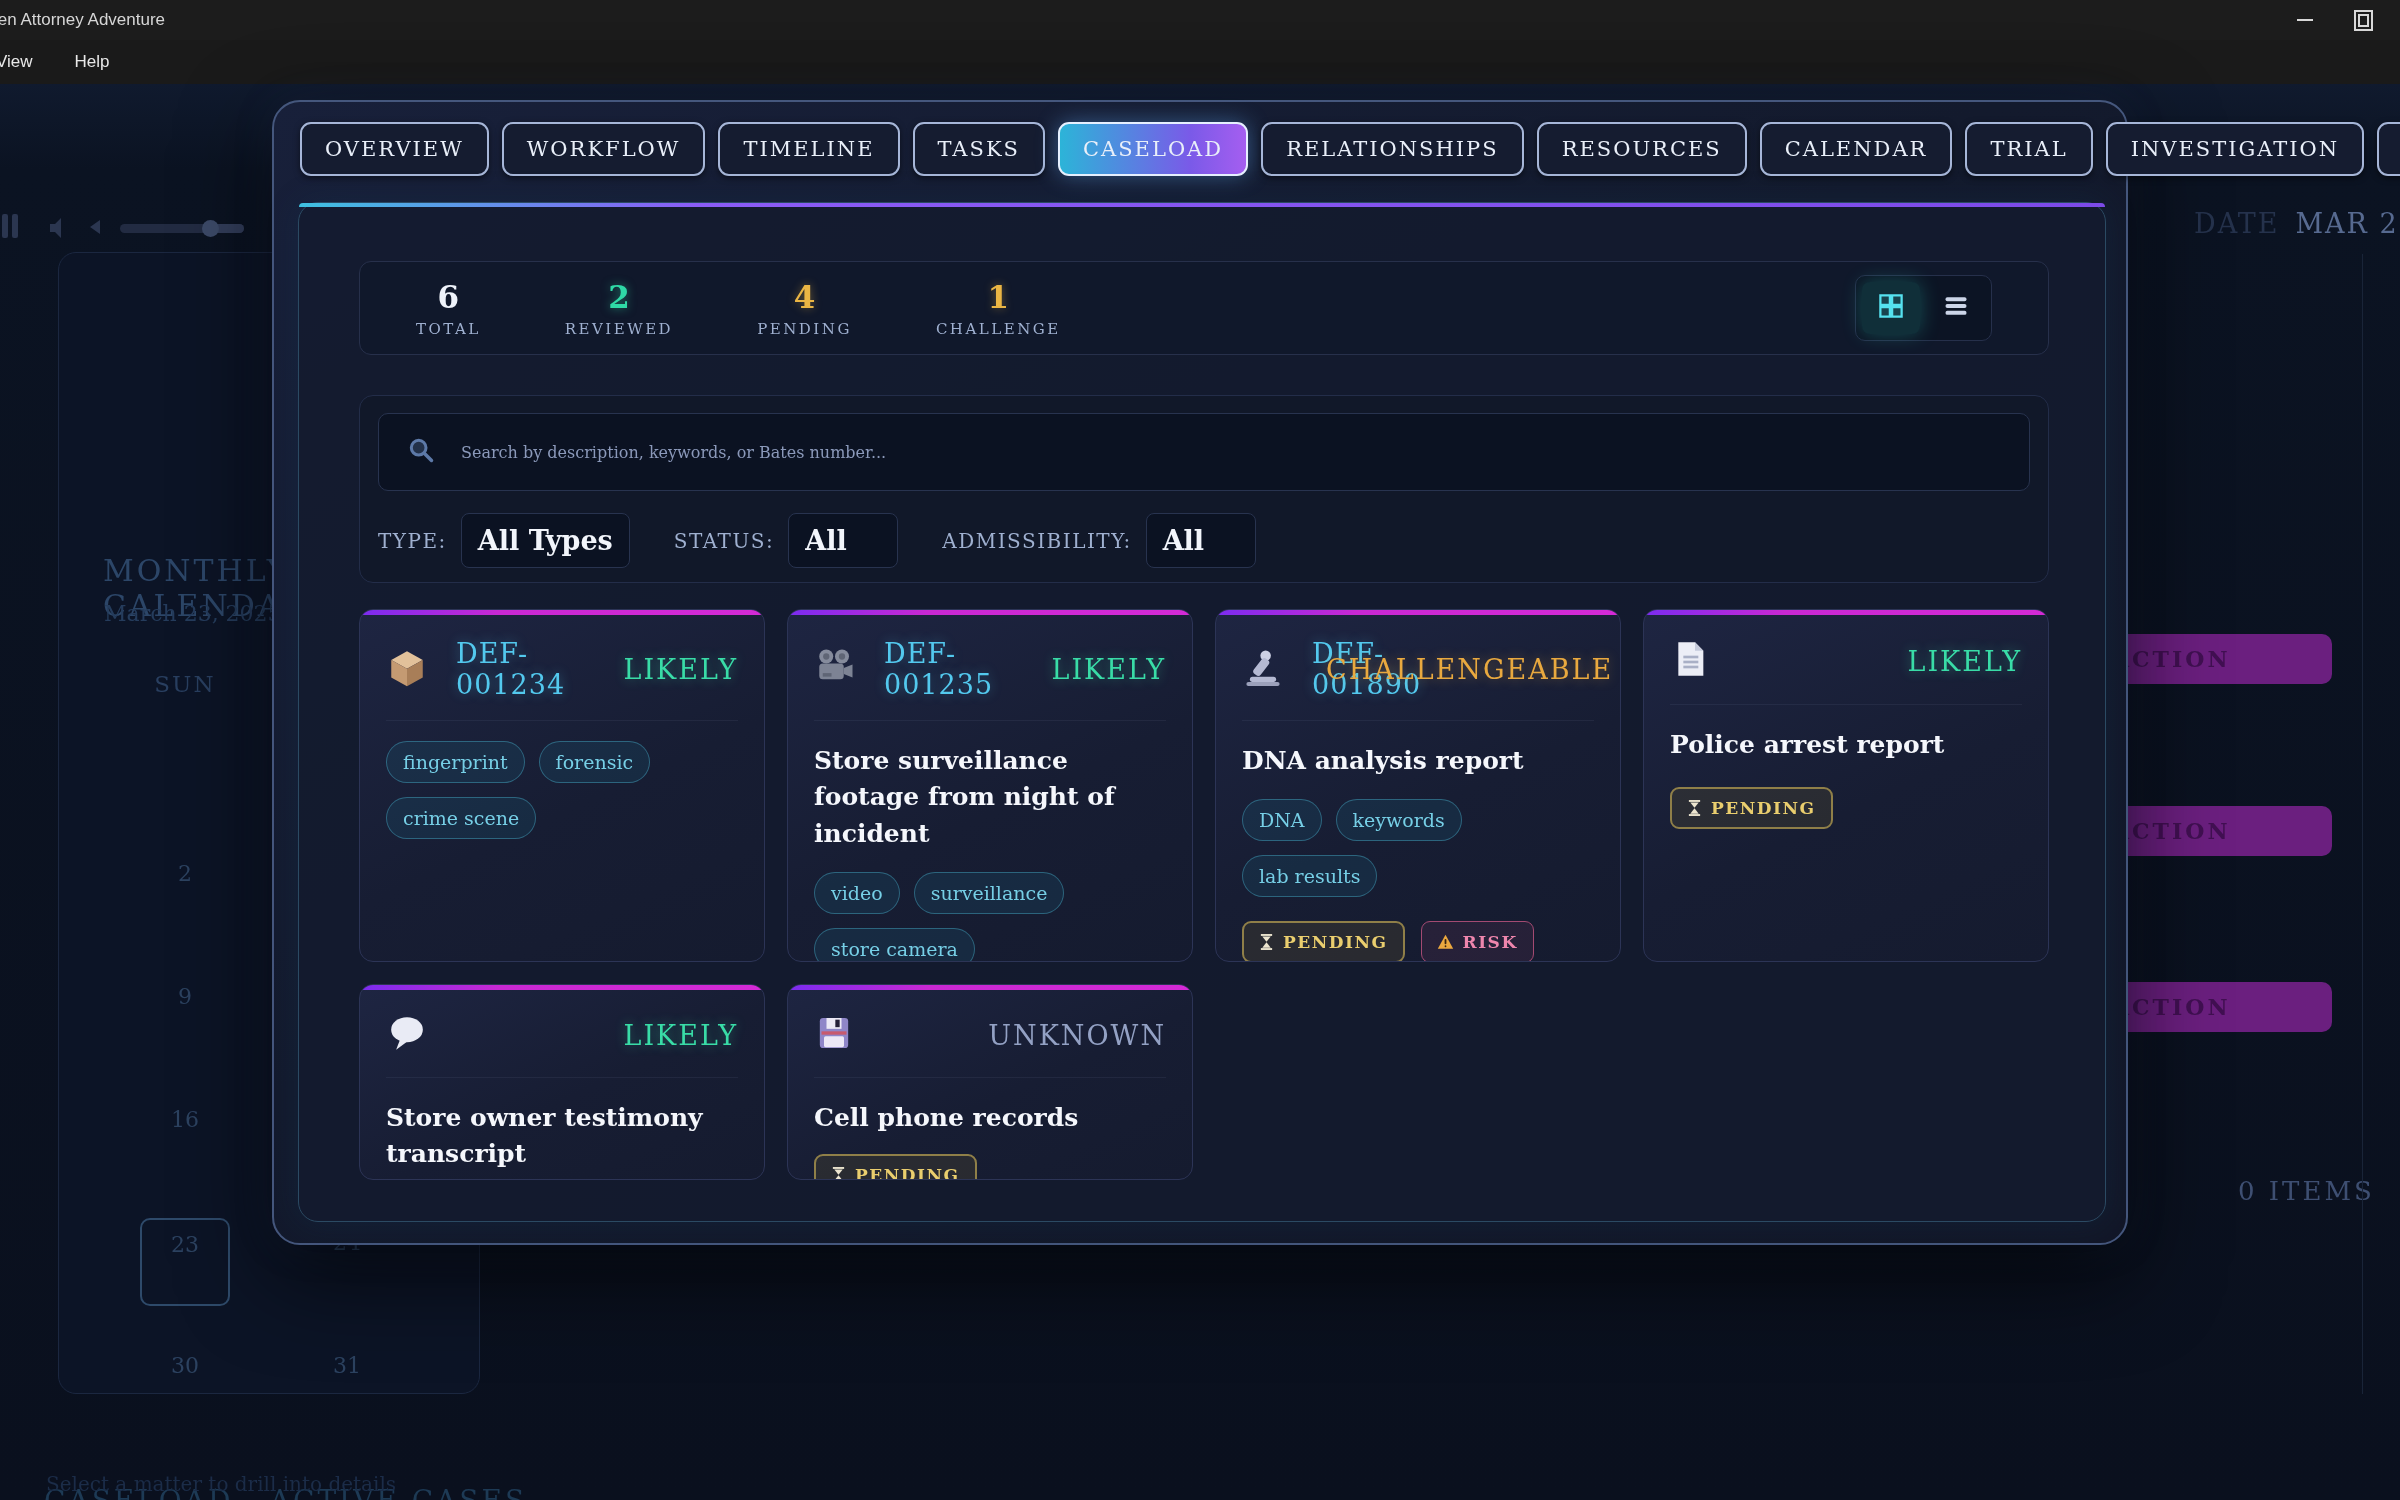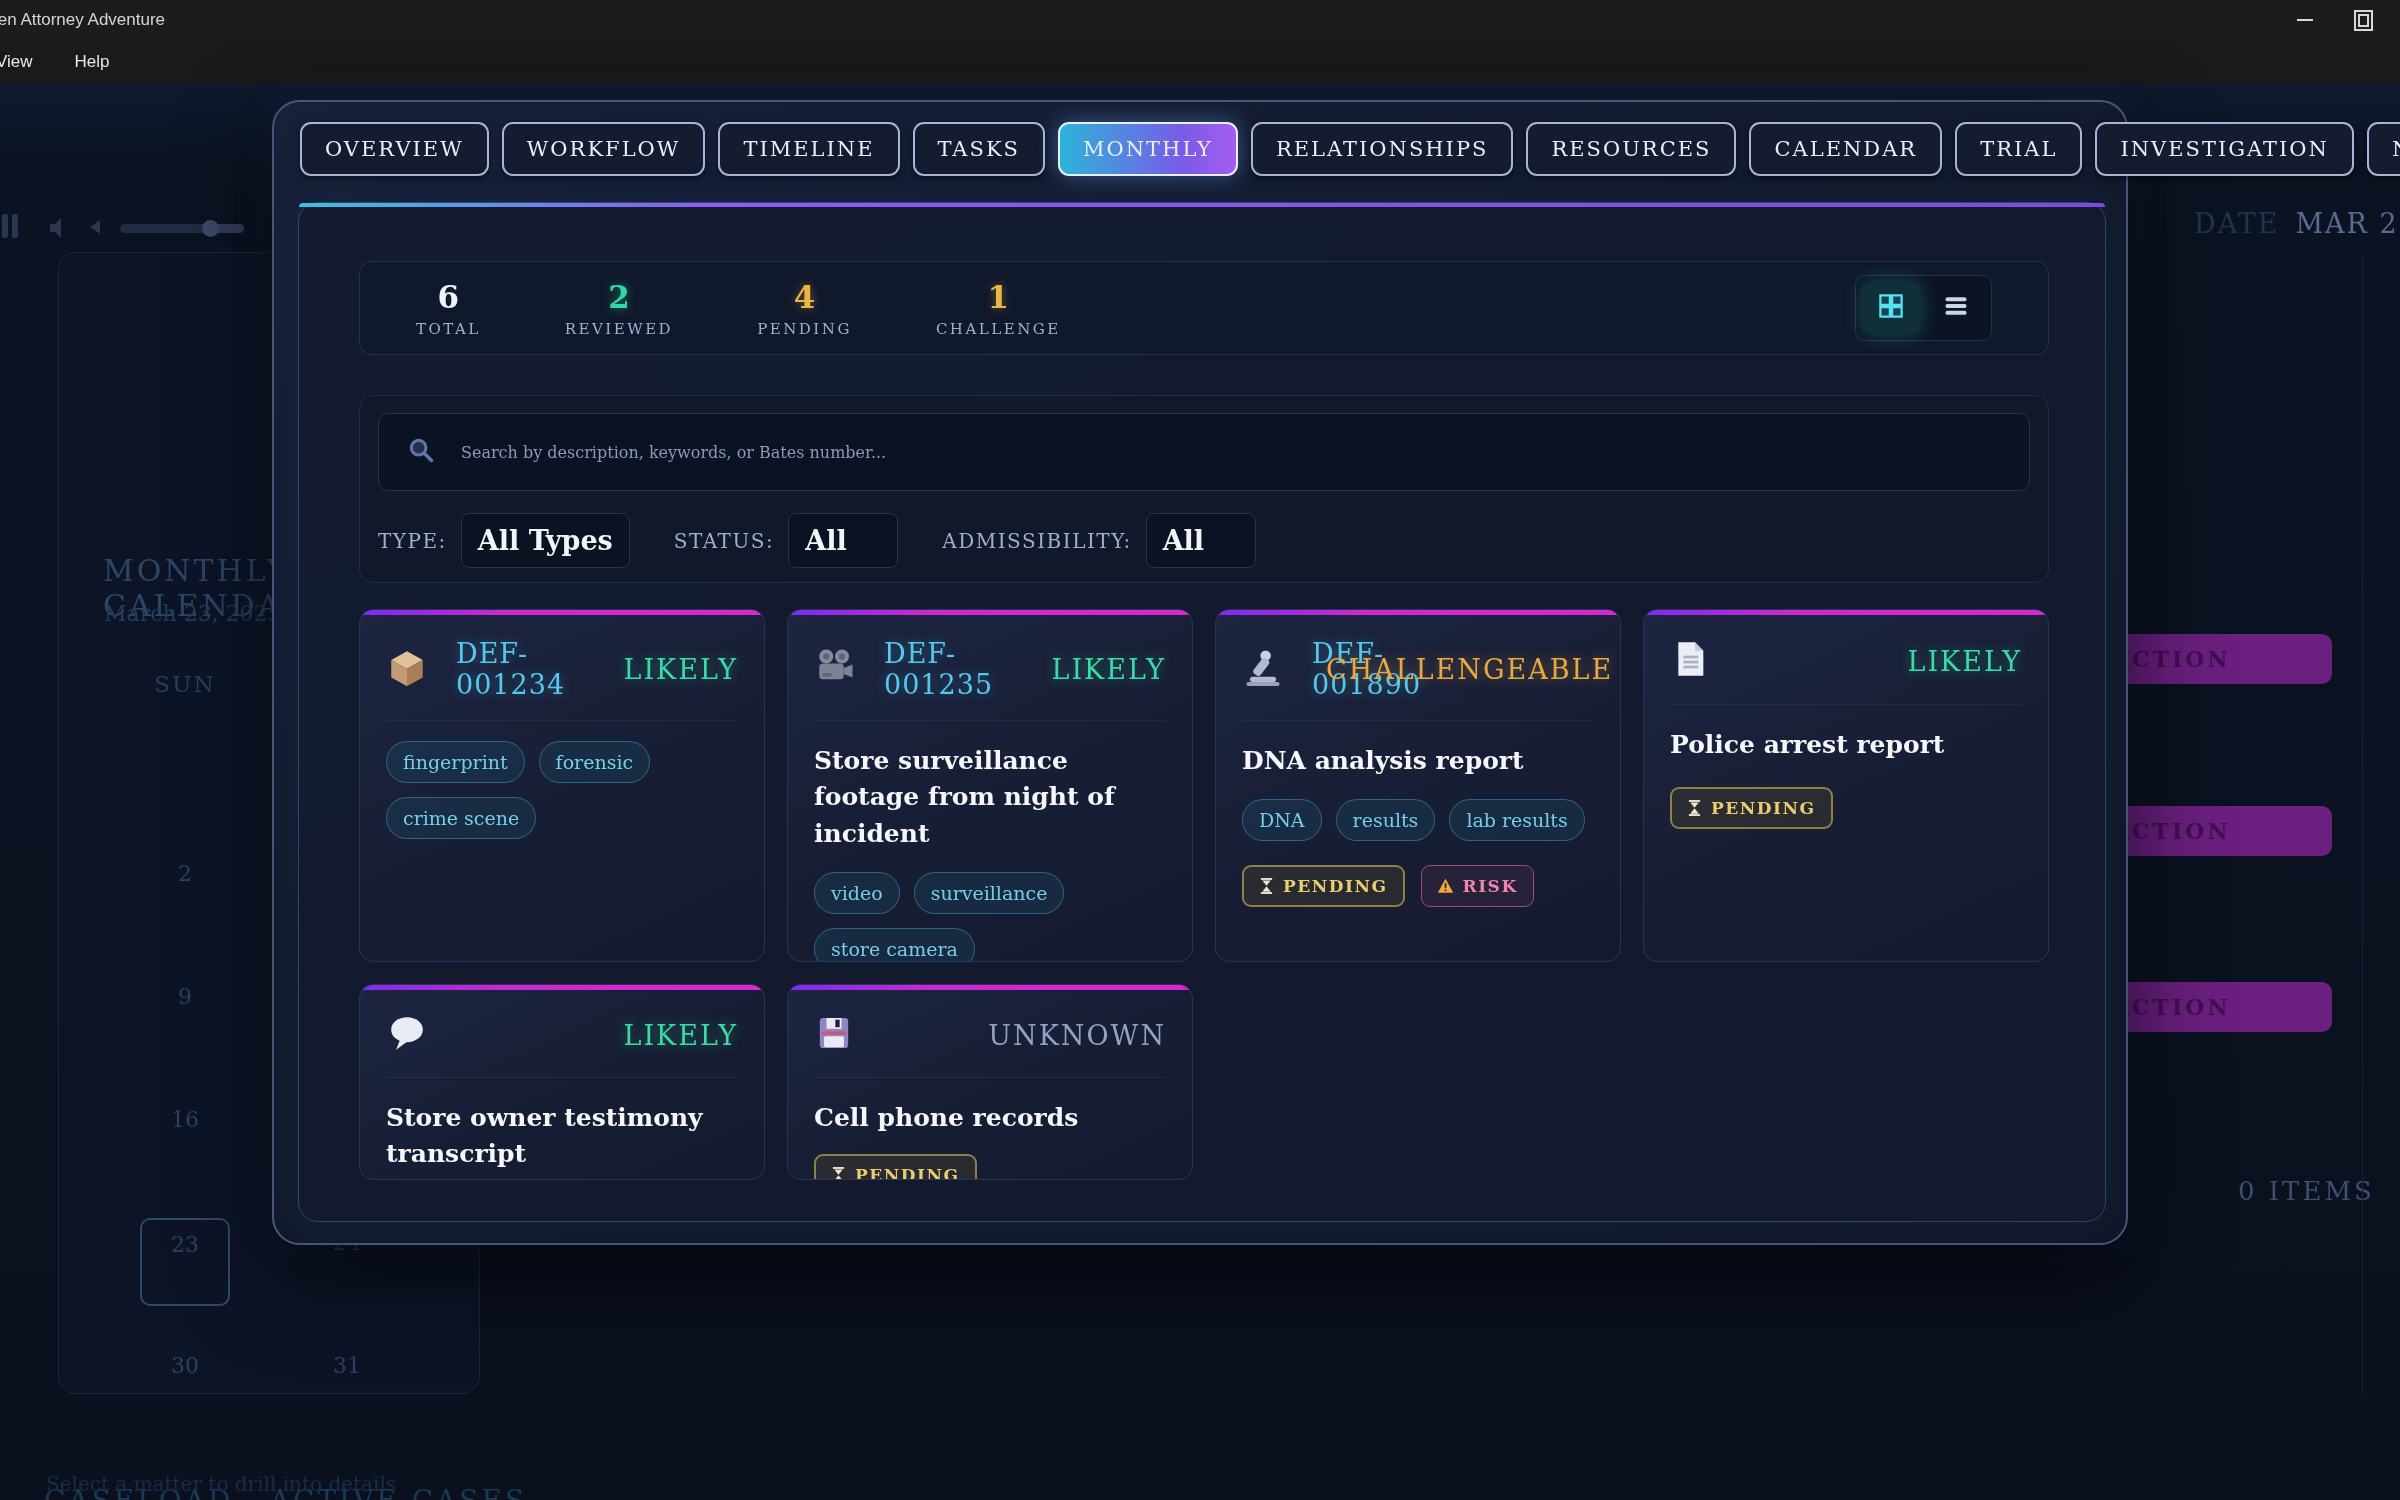--- a/index.html
+++ b/index.html
@@ -212,21 +212,21 @@
 
   </div>
 
   <div class="modal">
 
     <div class="tabs">
       <div class="tab">OVERVIEW</div>
       <div class="tab">WORKFLOW</div>
       <div class="tab">TIMELINE</div>
       <div class="tab">TASKS</div>
-      <div class="tab active">MONTHLY</div>
+      <div class="tab active">CASELOAD</div>
       <div class="tab">RELATIONSHIPS</div>
       <div class="tab">RESOURCES</div>
       <div class="tab">CALENDAR</div>
       <div class="tab">TRIAL</div>
       <div class="tab">INVESTIGATION</div>
       <div class="tab">NEGOTIATION</div>
     </div>
 
     <div class="panel">
 
@@ -356,21 +356,21 @@
                 </svg>
             </span>
             <span class="spacer"></span>
             <span class="cid">DEF-001890</span>
             <span class="cadm adm-challengeable">CHALLENGEABLE</span>
           </div>
           <div class="cdivider"></div>
           <div class="ctitle">DNA analysis report</div>
           <div class="ctags">
             <span class="tagchip">DNA</span>
-            <span class="tagchip">results</span>
+            <span class="tagchip">keywords</span>
             <span class="tagchip">lab results</span>
           </div>
           <div class="cbadges">
             <span class="badge badge-pending">
               <span class="bico">
                 <svg width="15" height="18" viewBox="0 0 16 18">
                     <rect x="2" y="0.5" width="12" height="2" fill="#ece5cf"></rect>
                     <rect x="2" y="15.5" width="12" height="2" fill="#ece5cf"></rect>
                     <polygon points="3.5,3 12.5,3 8,8.8" fill="#ece5cf"></polygon>
                     <polygon points="3.5,15 12.5,15 8,9.2" fill="#ece5cf"></polygon>

